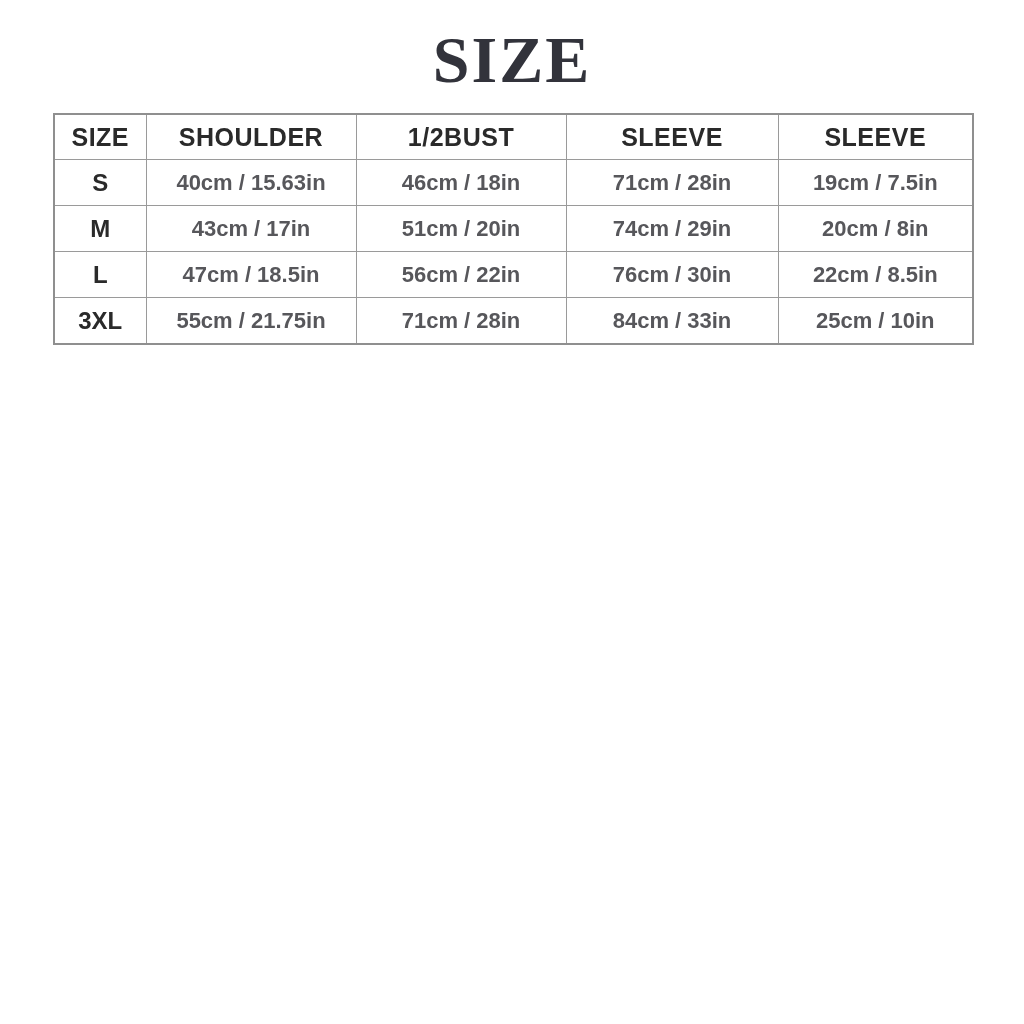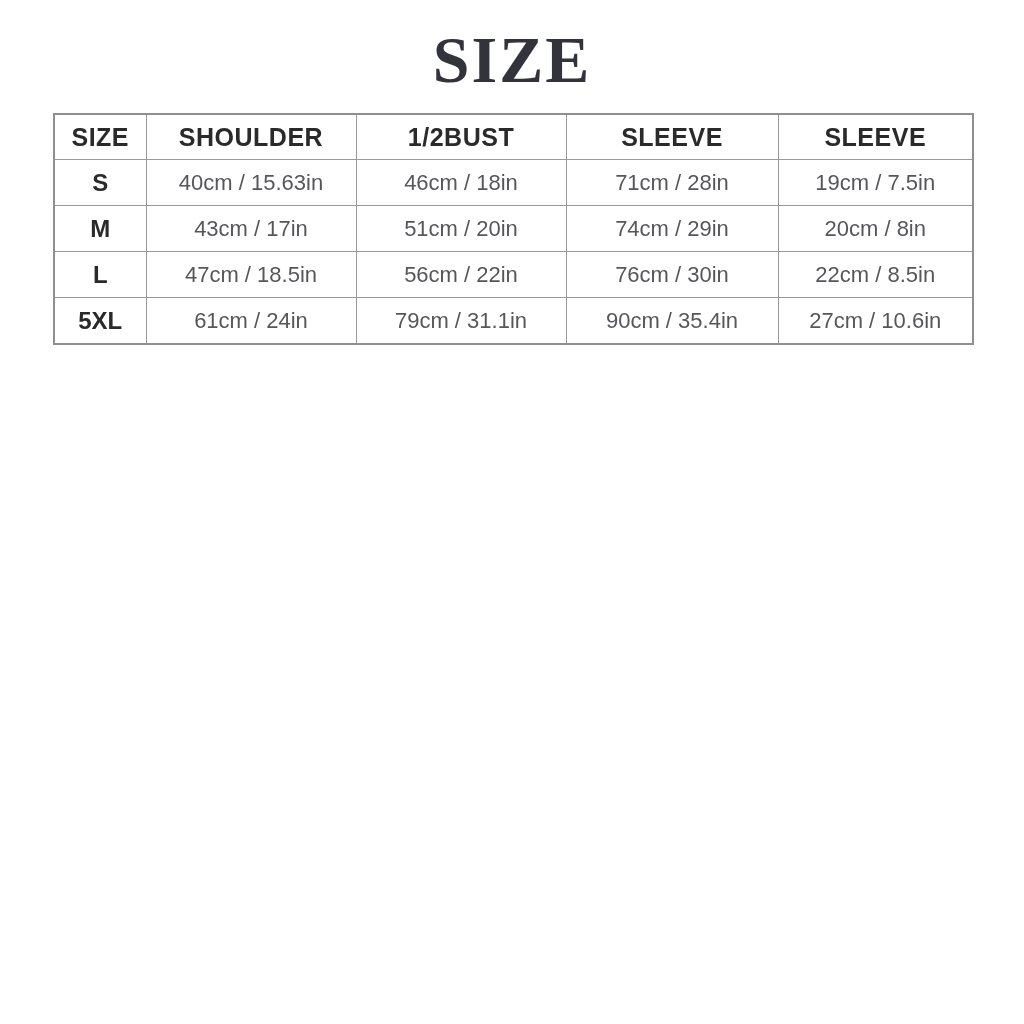--- a/index.html
+++ b/index.html
@@ -16,21 +16,21 @@
     position:absolute;left:53px;top:113px;width:919px;
     border-collapse:collapse;table-layout:fixed;
     border:2px solid #8f8f8f;
   }
   .size-table th,.size-table td{
     border:1px solid #9a9a9a;text-align:center;vertical-align:middle;
     padding:0;overflow:hidden;white-space:nowrap;
   }
   .size-table thead th{height:44px;font-size:25px;font-weight:700;color:#2a2a2a;letter-spacing:.5px;}
   .size-table tbody th{height:45px;font-size:24px;font-weight:700;color:#2a2a2a;}
-  .size-table tbody td{height:45px;font-size:22px;font-weight:400;color:#57575b;}
+  .size-table tbody td{height:45px;font-size:22px;font-weight:700;color:#57575b;}
   .diagram{position:absolute;left:0;top:560px;width:1024px;height:464px;}
 </style>
 </head>
 <body>
 
 <h1 class="page-title">SIZE</h1>
 
 <table class="size-table">
   <colgroup>
       <col style="width:92px">
@@ -64,25 +64,25 @@
       <td>20cm / 8in</td>
     </tr>
     <tr>
       <th>L</th>
       <td>47cm / 18.5in</td>
       <td>56cm / 22in</td>
       <td>76cm / 30in</td>
       <td>22cm / 8.5in</td>
     </tr>
     <tr>
-      <th>5XL</th>
-      <td>61cm / 24in</td>
-      <td>79cm / 31.1in</td>
-      <td>90cm / 35.4in</td>
-      <td>27cm / 10.6in</td>
+      <th>3XL</th>
+      <td>55cm / 21.75in</td>
+      <td>71cm / 28in</td>
+      <td>84cm / 33in</td>
+      <td>25cm / 10in</td>
     </tr>
   </tbody>
 </table>
 
 <div class="diagram">
   
 
   
   
   

